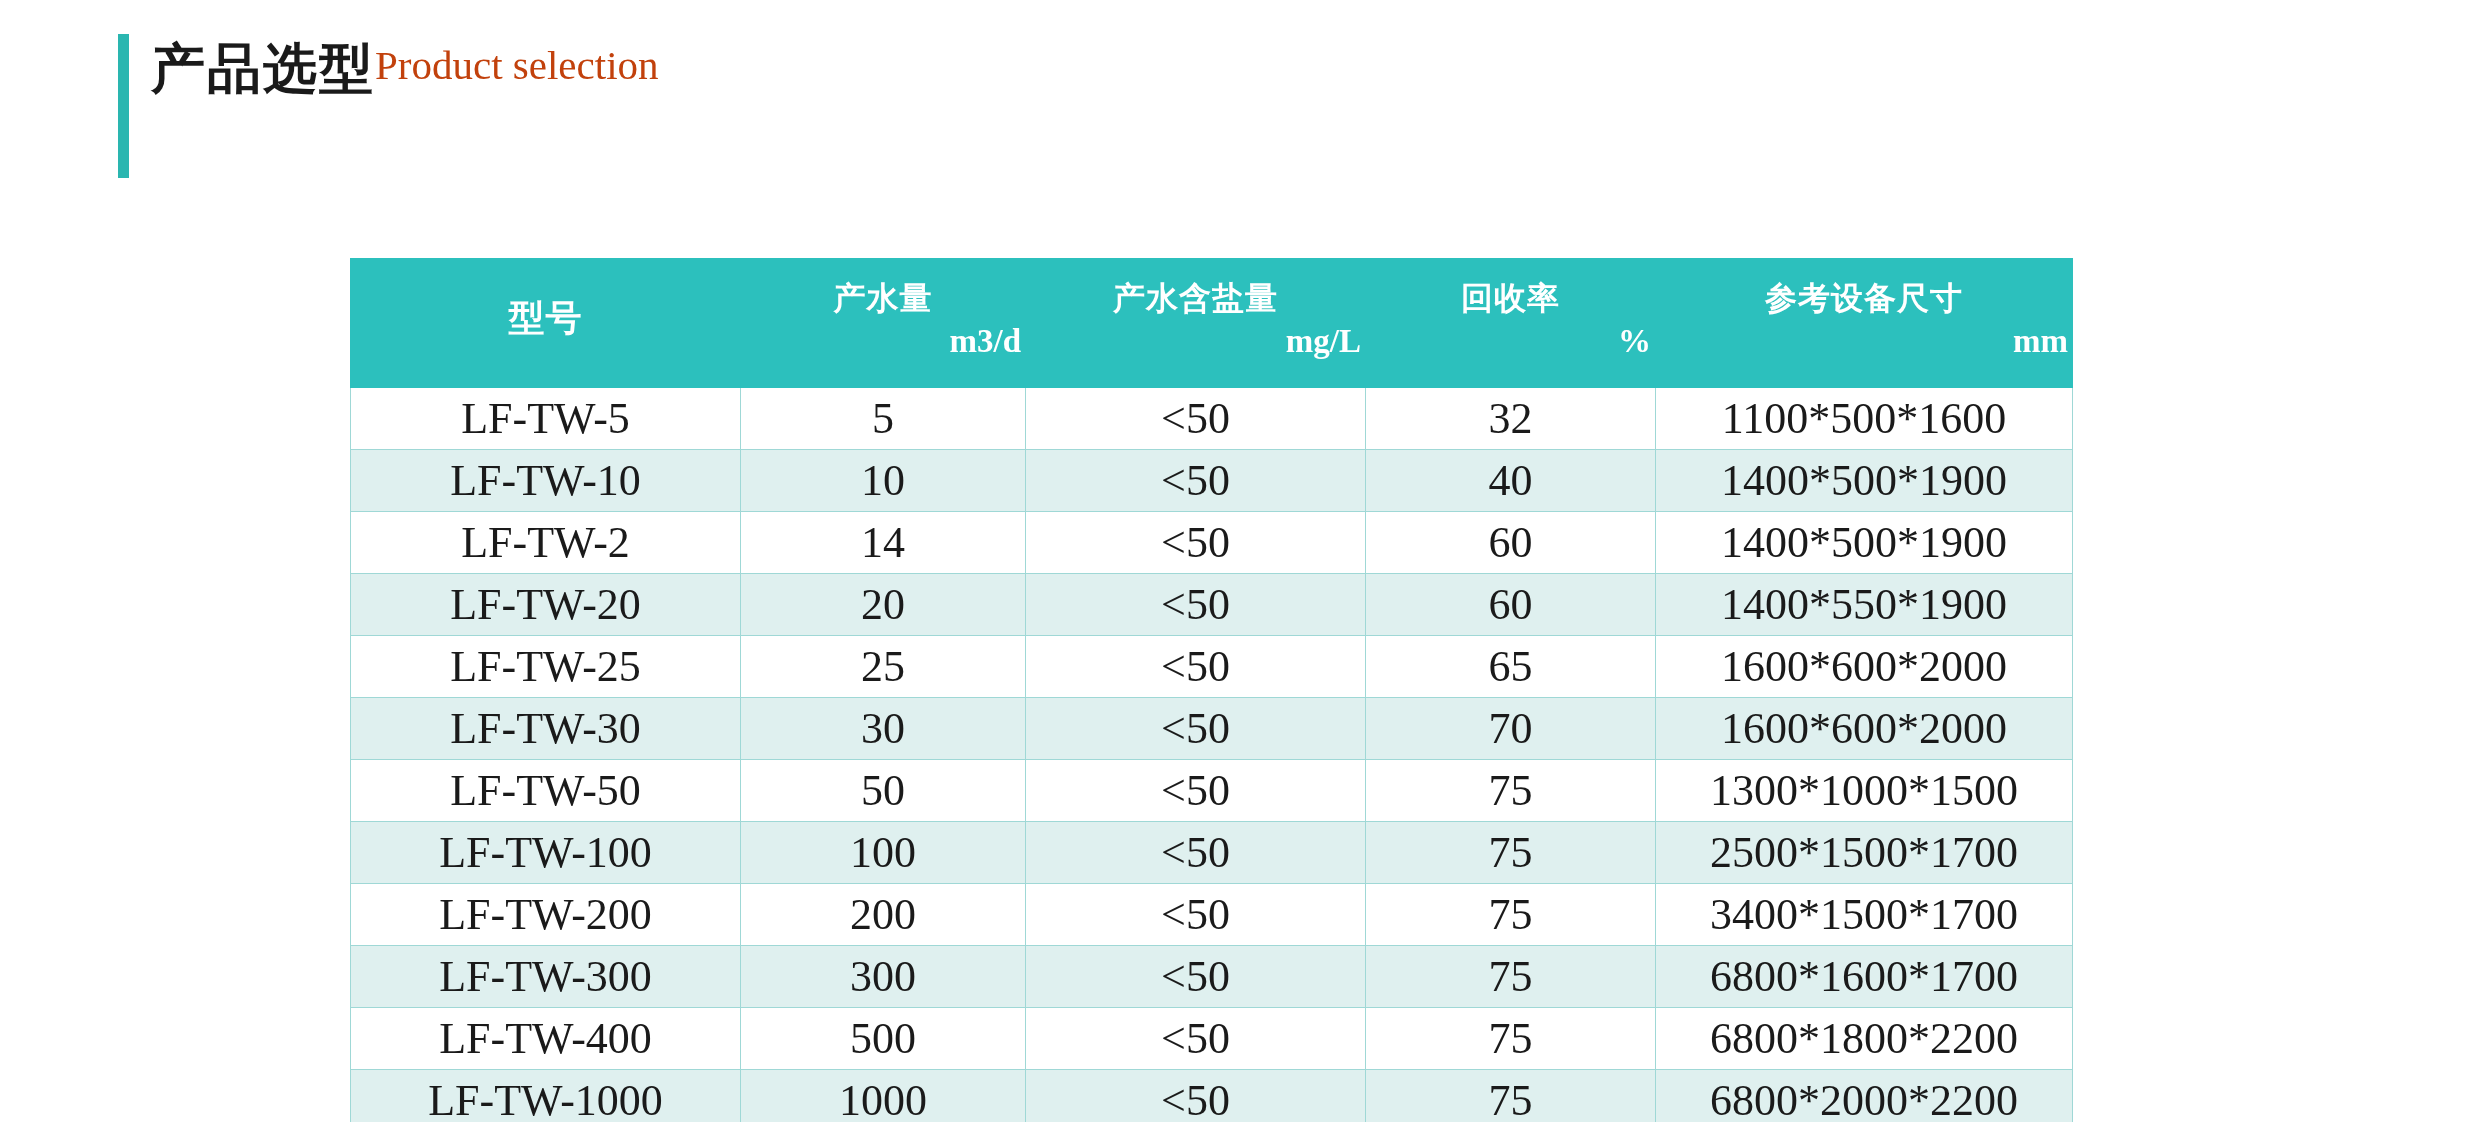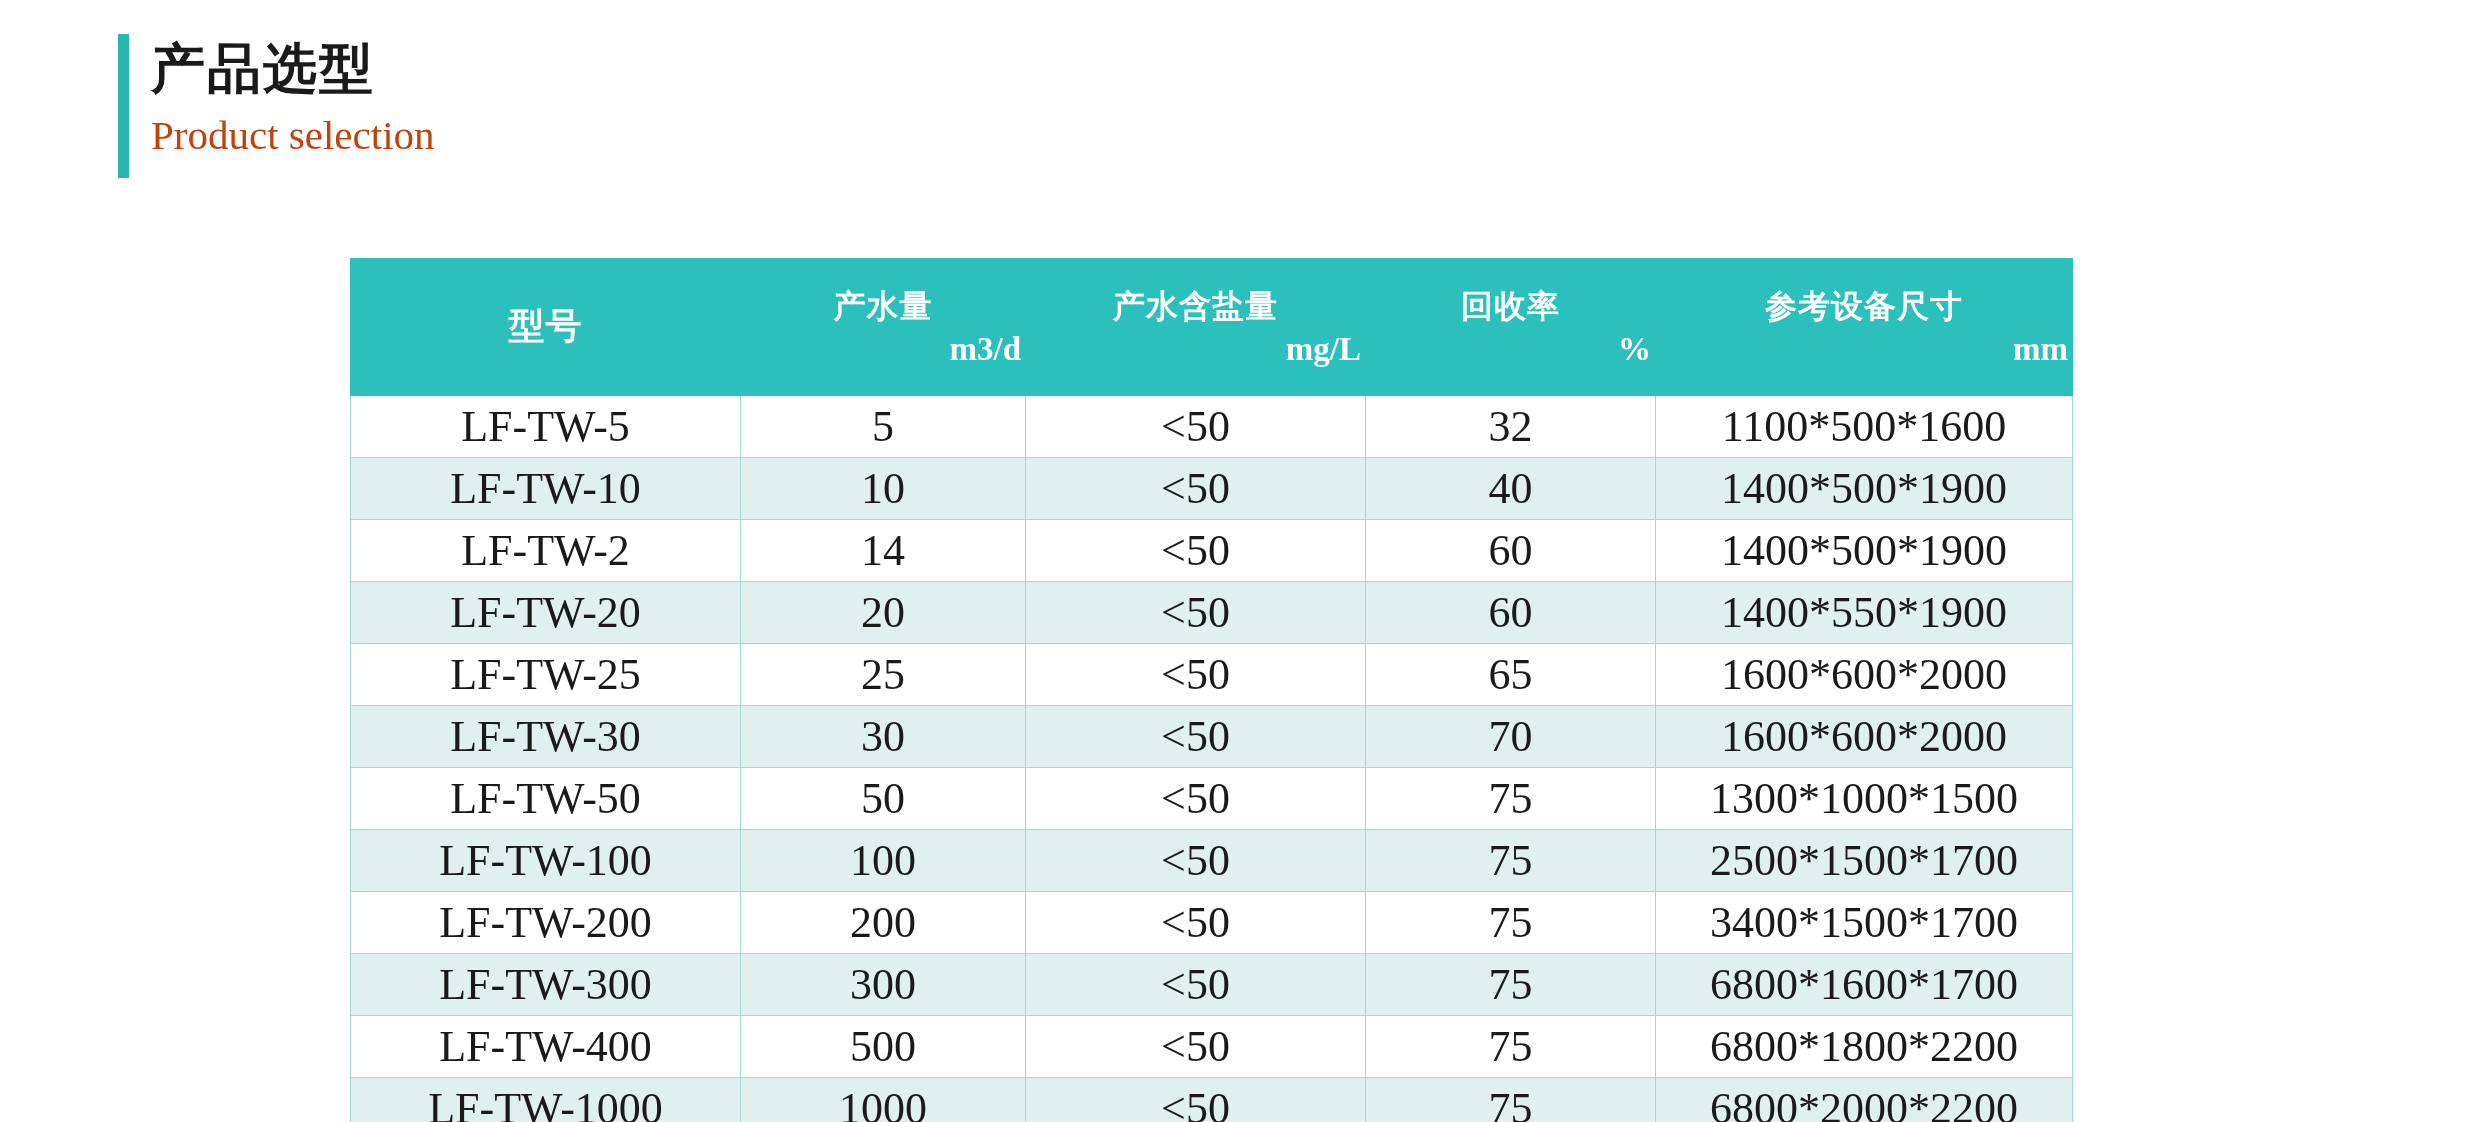--- a/index.html
+++ b/index.html
@@ -30,22 +30,21 @@
     align-items: stretch;
   }
   .header-bar {
     width: 11px;
     background: #2ab6b0;
     margin-right: 22px;
     height: 144px;
   }
   .header-text {
     display: flex;
-    flex-direction: column;
-    justify-content: flex-start;
+    justify-content: center;
   }
   .title-cn {
     font-family: "DejaVu Sans", sans-serif;
     font-weight: bold;
     font-size: 54px;
     line-height: 70px;
     color: #1a1a1a;
     letter-spacing: 2px;
     white-space: nowrap;
   }
@@ -72,21 +71,21 @@
   table.spec col.c0 { width: 390px; }
   table.spec col.c1 { width: 285px; }
   table.spec col.c2 { width: 340px; }
   table.spec col.c3 { width: 290px; }
   table.spec col.c4 { width: 417px; }
 
   table.spec thead th {
     background: #2cc0bd;
     color: #ffffff;
     border: 1px solid #2cc0bd;
-    padding: 12px 4px 14px 4px;
+    padding: 4px 4px 14px 4px;
     text-align: center;
     vertical-align: middle;
     height: 110px;
   }
   .th-cn {
     font-family: "DejaVu Sans", sans-serif;
     font-weight: bold;
     font-size: 32px;
     line-height: 46px;
     letter-spacing: 1px;

